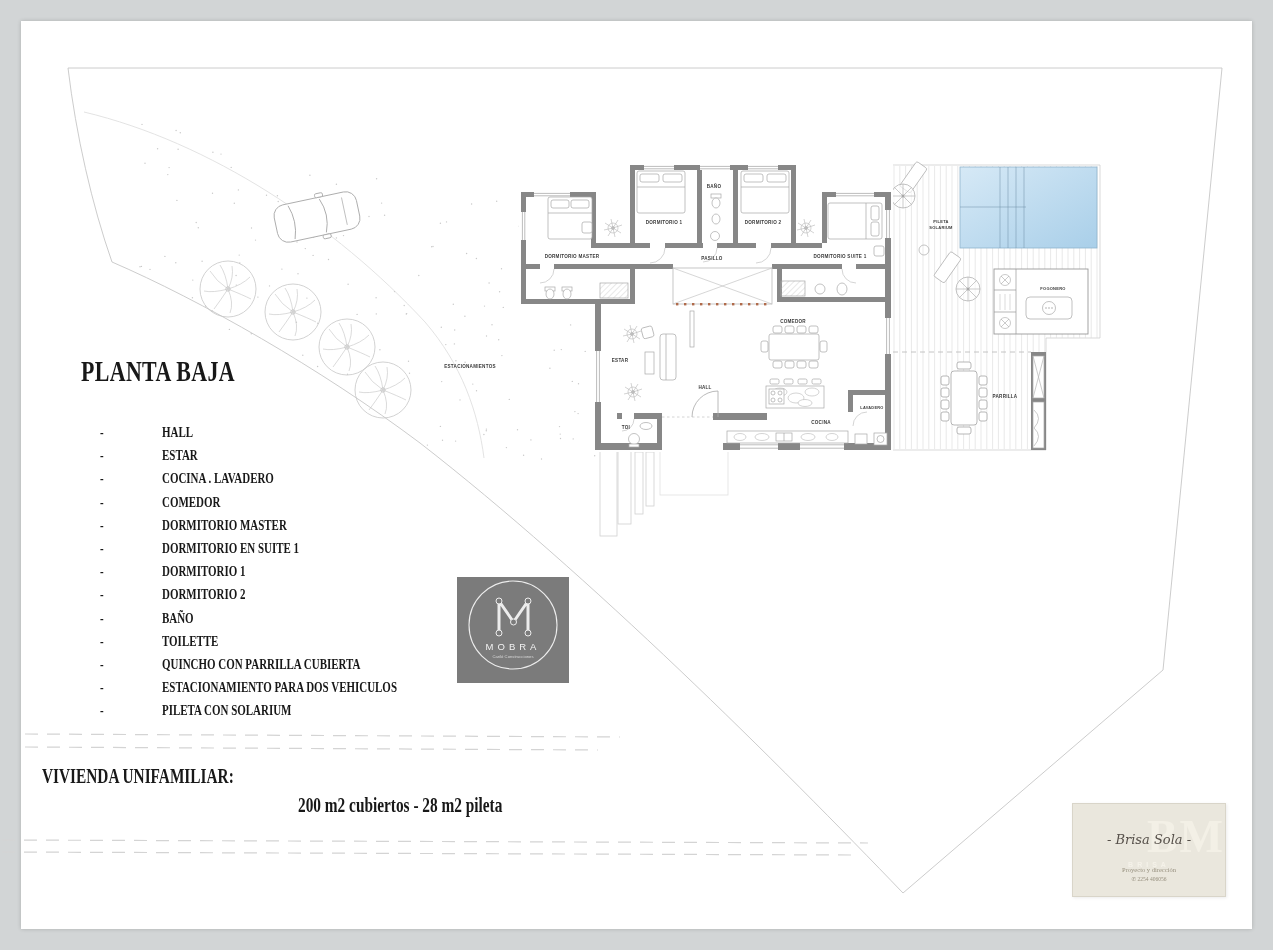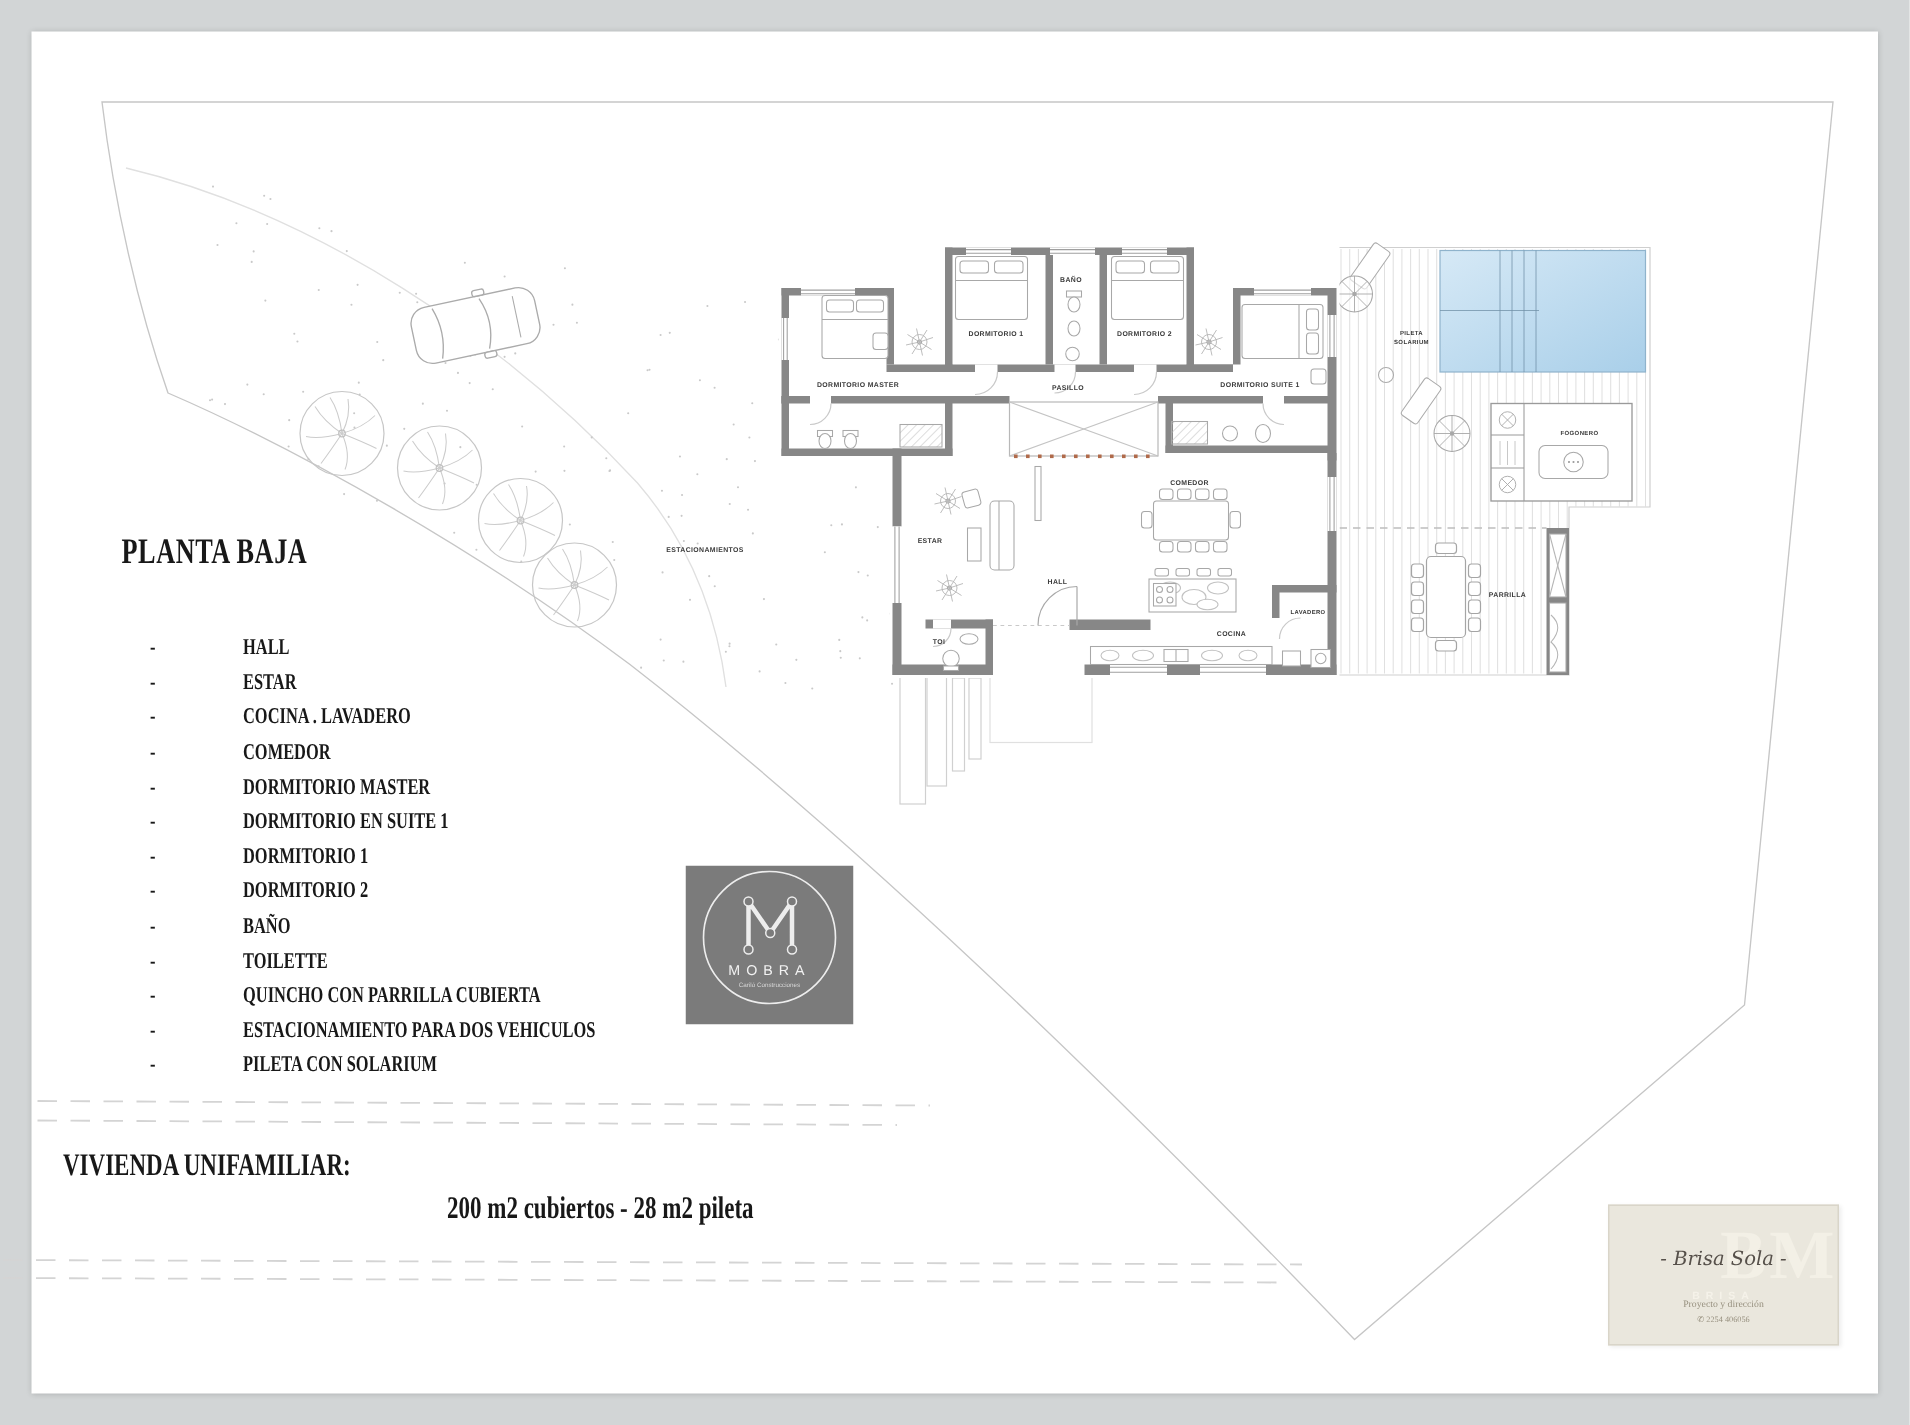--- a/index.html
+++ b/index.html
@@ -2,21 +2,21 @@
 <html><head>
 <meta charset="utf-8">
 <style>
   html,body{margin:0;padding:0;}
   body{background:#d2d5d6;font-family:"Liberation Sans",sans-serif;}
   #stage{position:relative;width:1273px;height:950px;background:#d2d5d6;overflow:hidden;}
   #sheet{position:absolute;left:21px;top:21px;width:1231px;height:908px;background:#ffffff;box-shadow:0 0 4px rgba(0,0,0,.18);}
   #plan-svg{position:absolute;left:0;top:0;z-index:1;}
   .cond{display:inline-block;transform-origin:0 50%;transform:scaleX(.73);white-space:nowrap;
         font-family:"Liberation Serif",serif;font-weight:bold;color:#181818;}
-  #title{position:absolute;left:81px;top:354px;z-index:2;font-size:24px;letter-spacing:.5px;}
+  #title{position:absolute;left:81px;top:354px;z-index:2;font-size:30px;letter-spacing:.5px;}
   #room-list{position:absolute;left:100px;top:424px;z-index:2;}
   .room-row{position:relative;height:23.2px;}
   .room-row .bullet{position:absolute;left:0;top:0;font-size:15px;}
   .room-row .room-label{position:absolute;left:62px;top:0;font-size:15px;}
   #summary-heading{position:absolute;left:42px;top:764px;z-index:2;font-size:21px;text-align:right;}
   #summary-area{position:absolute;left:298px;top:793px;z-index:2;font-size:21px;}
   #summary-location{position:absolute;left:150px;top:871px;z-index:2;font-size:19px;}
   
   #mobra{position:absolute;left:457px;top:577px;width:112px;height:125px;z-index:2;}
   

